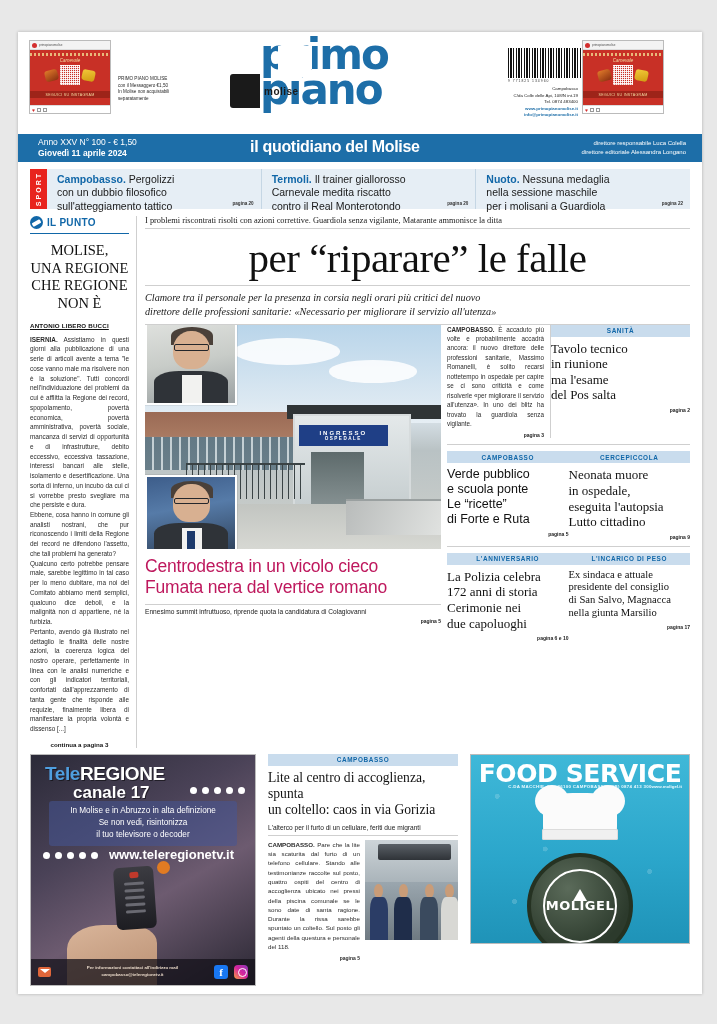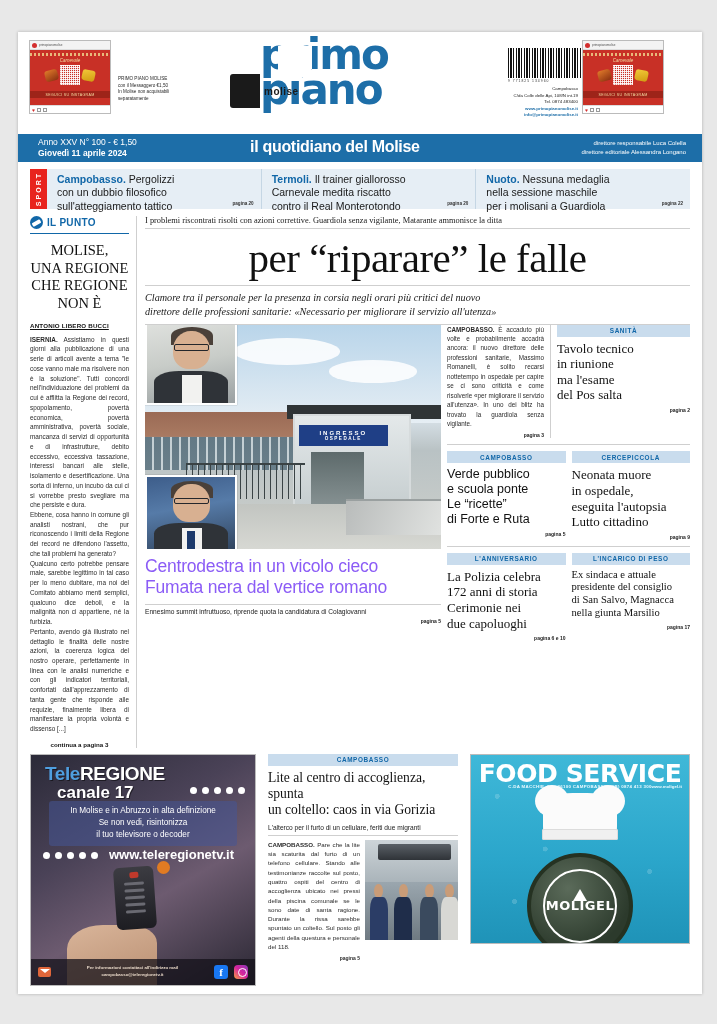--- a/index.html
+++ b/index.html
@@ -284,32 +284,32 @@
   .p-shirt {
     position: absolute; left: 40%; bottom: 0; width: 22%; height: 34%;
     background: #f2f2f0;
   }
   .p-tie {
     position: absolute; left: 46%; bottom: 0; width: 8%; height: 30%;
     background: #1d3a6b;
   }
 
   .headline2 {
-    font-size: 17.5px; line-height: 1.22; color: #8b5cf6; font-weight: normal;
+    font-size: 17.5px; line-height: 1.22; color: #be185d; font-weight: normal;
     margin-top: 7px; letter-spacing: -0.2px;
   }
   .kicker2 {
     font-size: 6.6px; color: #1a1a1a; margin-top: 6px;
     border-top: 1px solid #cfcfcf; padding-top: 3px; position: relative;
   }
   .kicker2 .pg { position: absolute; right: 0; bottom: -9px; font-size: 5px; font-weight: bold; }
 
   
   .rail { width: 243px; display: flex; flex-direction: column; gap: 0; }
-  .rail-row { display: flex; gap: 6px; }
+  .rail-row { display: flex; }
   .rail-col { flex: 1; }
   .tagbar {
     background: #c9dced; color: #1167a8; font-size: 6.4px; font-weight: bold;
     text-align: center; letter-spacing: .6px; padding: 2.5px 0; margin-bottom: 4px;
   }
   .rail-lead {
     font-size: 6.3px; line-height: 1.5; text-align: justify; color: #2b2b2b;
   }
   .rail-lead b { font-weight: bold; }
   .rail-pg { text-align: right; font-size: 5px; font-weight: bold; margin-top: 4px; color: #222; }
@@ -332,21 +332,21 @@
     border: 1px solid #bbb;
   }
   .tele-t1 {
     position: absolute; left: 14px; top: 8px;
     font-size: 19px; font-weight: bold; letter-spacing: -.4px;
     text-shadow: 1px 1px 0 rgba(0,0,0,.5);
   }
   .tele-t1 .a { color: #4f9fe0; }
   .tele-t1 .b { color: #ffffff; }
   .tele-t2 {
-    position: absolute; left: 26px; top: 28px;
+    position: absolute; left: 42px; top: 28px;
     font-size: 17px; font-weight: bold; color: #fff;
     text-shadow: 1px 1px 0 rgba(0,0,0,.5);
   }
   .tele-dots-r { position: absolute; right: 10px; top: 32px; display: flex; gap: 5px; }
   .tele-dots-l { position: absolute; left: 12px; top: 97px; display: flex; gap: 5px; }
   .tdot { width: 7px; height: 7px; border-radius: 50%; background: #fff; }
   .tele-box {
     position: absolute; left: 18px; top: 46px; right: 18px;
     background: rgba(70,85,150,.55); border-radius: 3px;
     text-align: center; color: #fff; font-size: 8.2px; line-height: 1.5;

